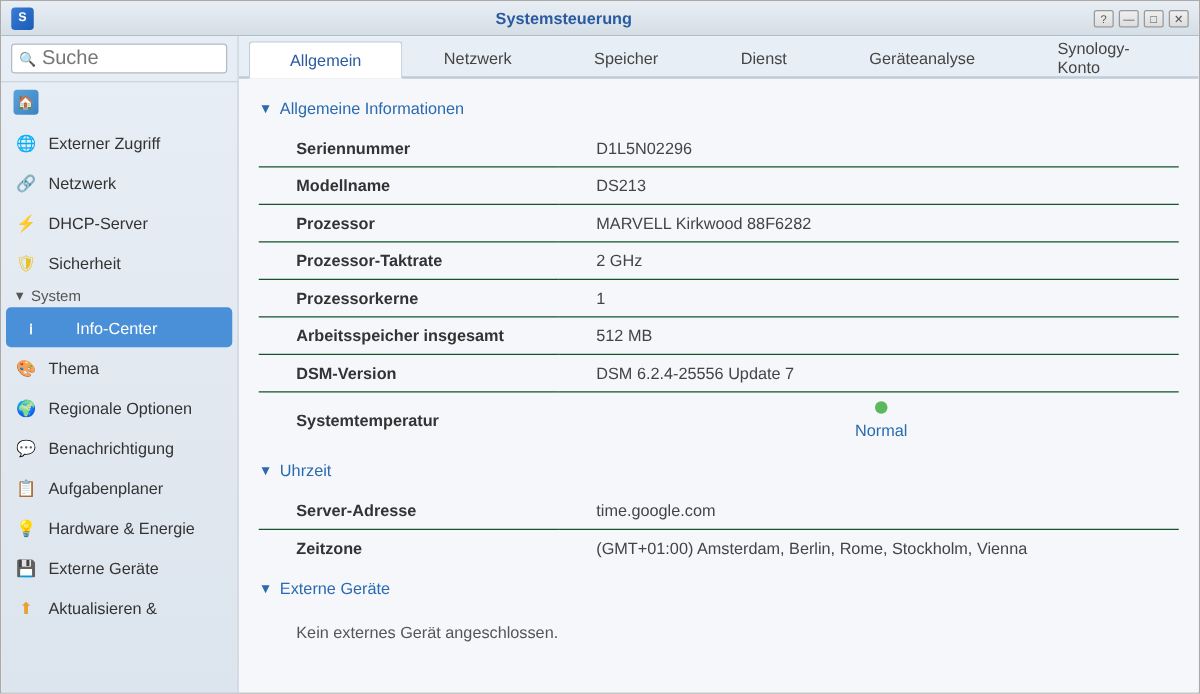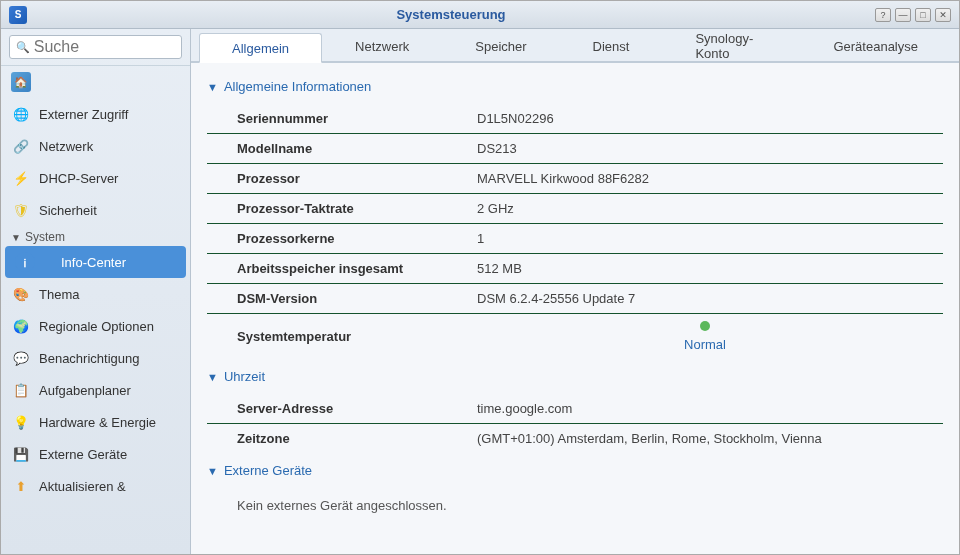--- a/index.html
+++ b/index.html
@@ -170,22 +170,22 @@
       </div>
     </div>
 
     <div class="content">
 
       <div class="tabbar">
         <div class="tab active">Allgemein</div>
         <div class="tab">Netzwerk</div>
         <div class="tab">Speicher</div>
         <div class="tab">Dienst</div>
+        <div class="tab">Geräteanalyse</div>
         <div class="tab">Synology-Konto</div>
-        <div class="tab">Geräteanalyse</div>
       </div>
 
       <div class="content-body">
 
         <div class="section-header">
           <span class="section-chevron">▼</span>
           <span>Allgemeine Informationen</span>
         </div>
 
         <table class="info-table">

